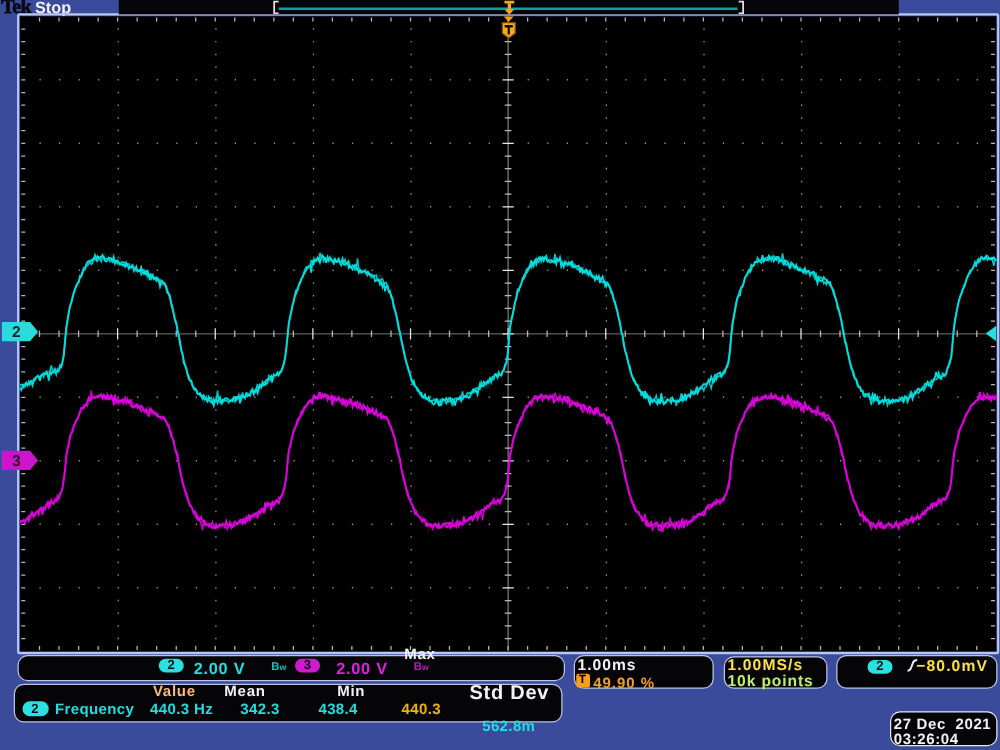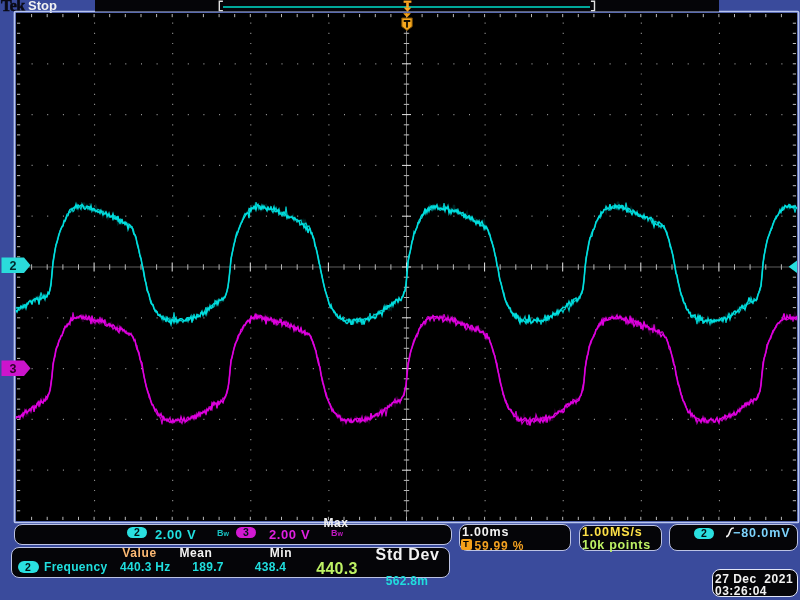--- a/index.html
+++ b/index.html
@@ -53,41 +53,41 @@
 <div class="pill" style="left:127px;top:527px;width:20px;height:11px;background:#2ae0e0">2</div>
 <div class="t" style="left:155px;top:527px;font-size:13px;color:#20e0e0;letter-spacing:0.6px">2.00 V</div>
 <div class="t" style="left:217px;top:528px;font-size:9px;color:#18c0c0">B<span style="font-size:7px">w</span></div>
 <div class="pill" style="left:236px;top:527px;width:20px;height:11px;background:#d219d2">3</div>
 <div class="t" style="left:269px;top:527px;font-size:13px;color:#e020e0;letter-spacing:0.6px">2.00 V</div>
 <div class="t" style="left:331px;top:528px;font-size:9px;color:#c018c0">B<span style="font-size:7px">w</span></div>
 
 <div class="bx" style="left:458.5px;top:524px;width:112px;height:27px"></div>
 <div class="t" style="left:462px;top:525px;font-size:12.5px;color:#f2f2f2;letter-spacing:0.8px">1.00ms</div>
 <div class="pill" style="left:460.5px;top:539px;width:11px;height:10.5px;background:#f5a018;border-radius:2px;color:#000;line-height:10.5px;font-size:9.5px">T</div>
-<div class="t" style="left:474.5px;top:538.5px;font-size:12px;color:#f2a020;letter-spacing:0.8px">59.99 %</div>
+<div class="t" style="left:474.5px;top:538.5px;font-size:12px;color:#f2a020;letter-spacing:0.8px">49.90 %</div>
 
 <div class="bx" style="left:578.5px;top:524.5px;width:83px;height:26.5px"></div>
 <div class="t" style="left:582px;top:524.5px;font-size:12.5px;color:#fde047;letter-spacing:0.9px">1.00MS/s</div>
 <div class="t" style="left:582px;top:537.5px;font-size:12.5px;color:#bef264;letter-spacing:0.7px">10k points</div>
 
 <div class="bx" style="left:669px;top:524px;width:128.5px;height:27px"></div>
 <div class="pill" style="left:694px;top:527.5px;width:20px;height:11px;background:#2ae0e0">2</div>
 <svg style="position:absolute;left:725px;top:527px" width="10" height="11">
       <path d="M1 9.6 C2.6 9.6 3.2 9 3.8 7.4 L5.6 2.8 C6.2 1.4 7 1 8.8 1" stroke="#f0f0f0" stroke-width="1.6" fill="none"></path>
     </svg>
-<div class="t" style="left:733px;top:525.5px;font-size:12.5px;color:#7dd3fc;letter-spacing:0.9px">−80.0mV</div>
+<div class="t" style="left:733px;top:525.5px;font-size:12.5px;color:#fde047;letter-spacing:0.9px">−80.0mV</div>
 
 <div class="bx" style="left:11px;top:546.5px;width:439px;height:31.5px"></div>
 <div class="t" style="left:139.5px;top:546px;font-size:12px;color:#fdba74;letter-spacing:0.6px;transform:translateX(-50%)">Value</div>
 <div class="t" style="left:196px;top:546px;font-size:12px;color:#f2f2f2;letter-spacing:0.6px;transform:translateX(-50%)">Mean</div>
 <div class="t" style="left:281px;top:546px;font-size:12px;color:#f2f2f2;letter-spacing:0.6px;transform:translateX(-50%)">Min</div>
 <div class="t" style="left:336px;top:516px;font-size:12px;color:#f2f2f2;letter-spacing:0.6px;transform:translateX(-50%)">Max</div>
 <div class="t" style="left:407.5px;top:546px;font-size:16px;color:#f2f2f2;letter-spacing:0.6px;transform:translateX(-50%)">Std Dev</div>
 <div class="pill" style="left:17.5px;top:560.5px;width:21px;height:12px;background:#2ae0e0;line-height:12px">2</div>
 <div class="t" style="left:44px;top:559.5px;font-size:12px;color:#20dede;letter-spacing:0.3px">Frequency</div>
 <div class="t" style="left:145.3px;top:559.5px;font-size:12px;color:#20dede;letter-spacing:0.3px;transform:translateX(-50%)">440.3 Hz</div>
-<div class="t" style="left:208px;top:559.5px;font-size:12px;color:#20dede;letter-spacing:0.3px;transform:translateX(-50%)">189.7</div>
+<div class="t" style="left:208px;top:559.5px;font-size:12px;color:#20dede;letter-spacing:0.3px;transform:translateX(-50%)">342.3</div>
 <div class="t" style="left:270.5px;top:559.5px;font-size:12px;color:#20dede;letter-spacing:0.3px;transform:translateX(-50%)">438.4</div>
-<div class="t" style="left:337px;top:559.5px;font-size:16px;color:#bef264;letter-spacing:0.3px;transform:translateX(-50%)">440.3</div>
+<div class="t" style="left:337px;top:559.5px;font-size:12px;color:#eab308;letter-spacing:0.3px;transform:translateX(-50%)">440.3</div>
 <div class="t" style="left:407px;top:574px;font-size:12px;color:#20dede;letter-spacing:0.3px;transform:translateX(-50%)">562.8m</div>
 
 <div class="bx" style="left:712px;top:569px;width:85.5px;height:27.5px;border-color:#e2e6f6"></div>
 <div class="t" style="left:715px;top:572.5px;font-size:12px;color:#f2f2f2;line-height:12px;letter-spacing:0.5px">27 Dec&nbsp; 2021<br>03:26:04</div>
 </div>
 </body></html>

